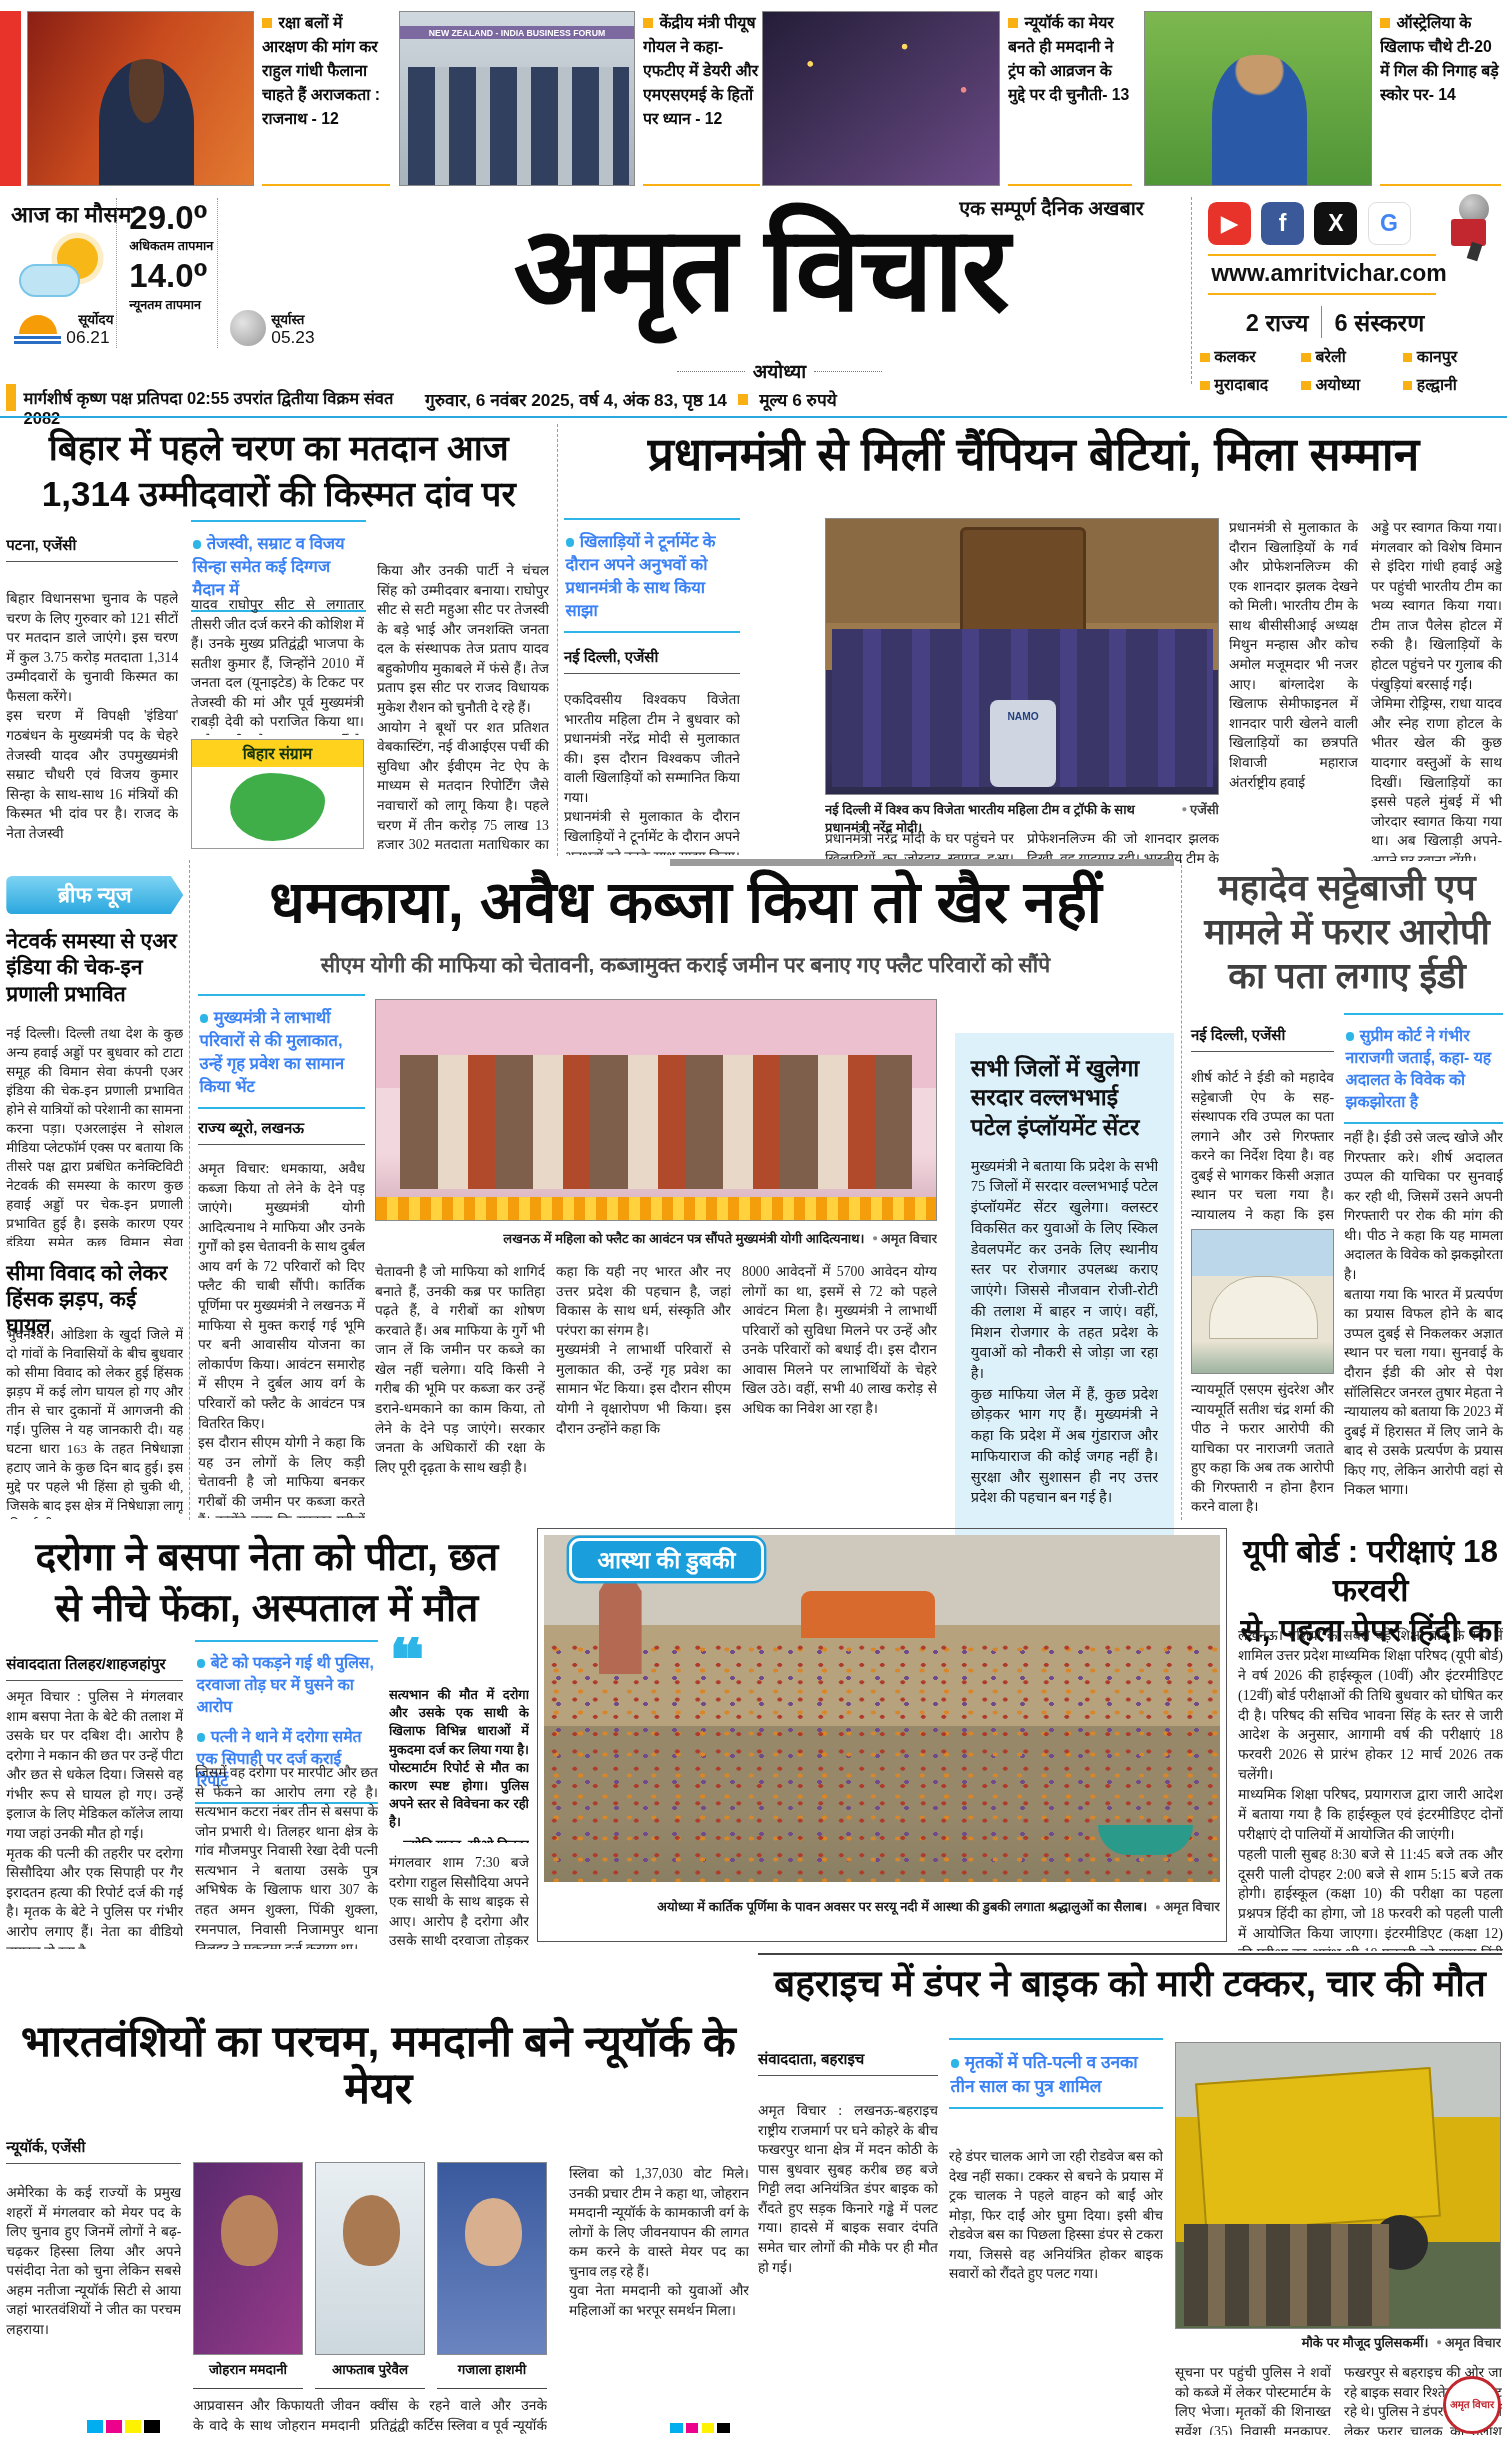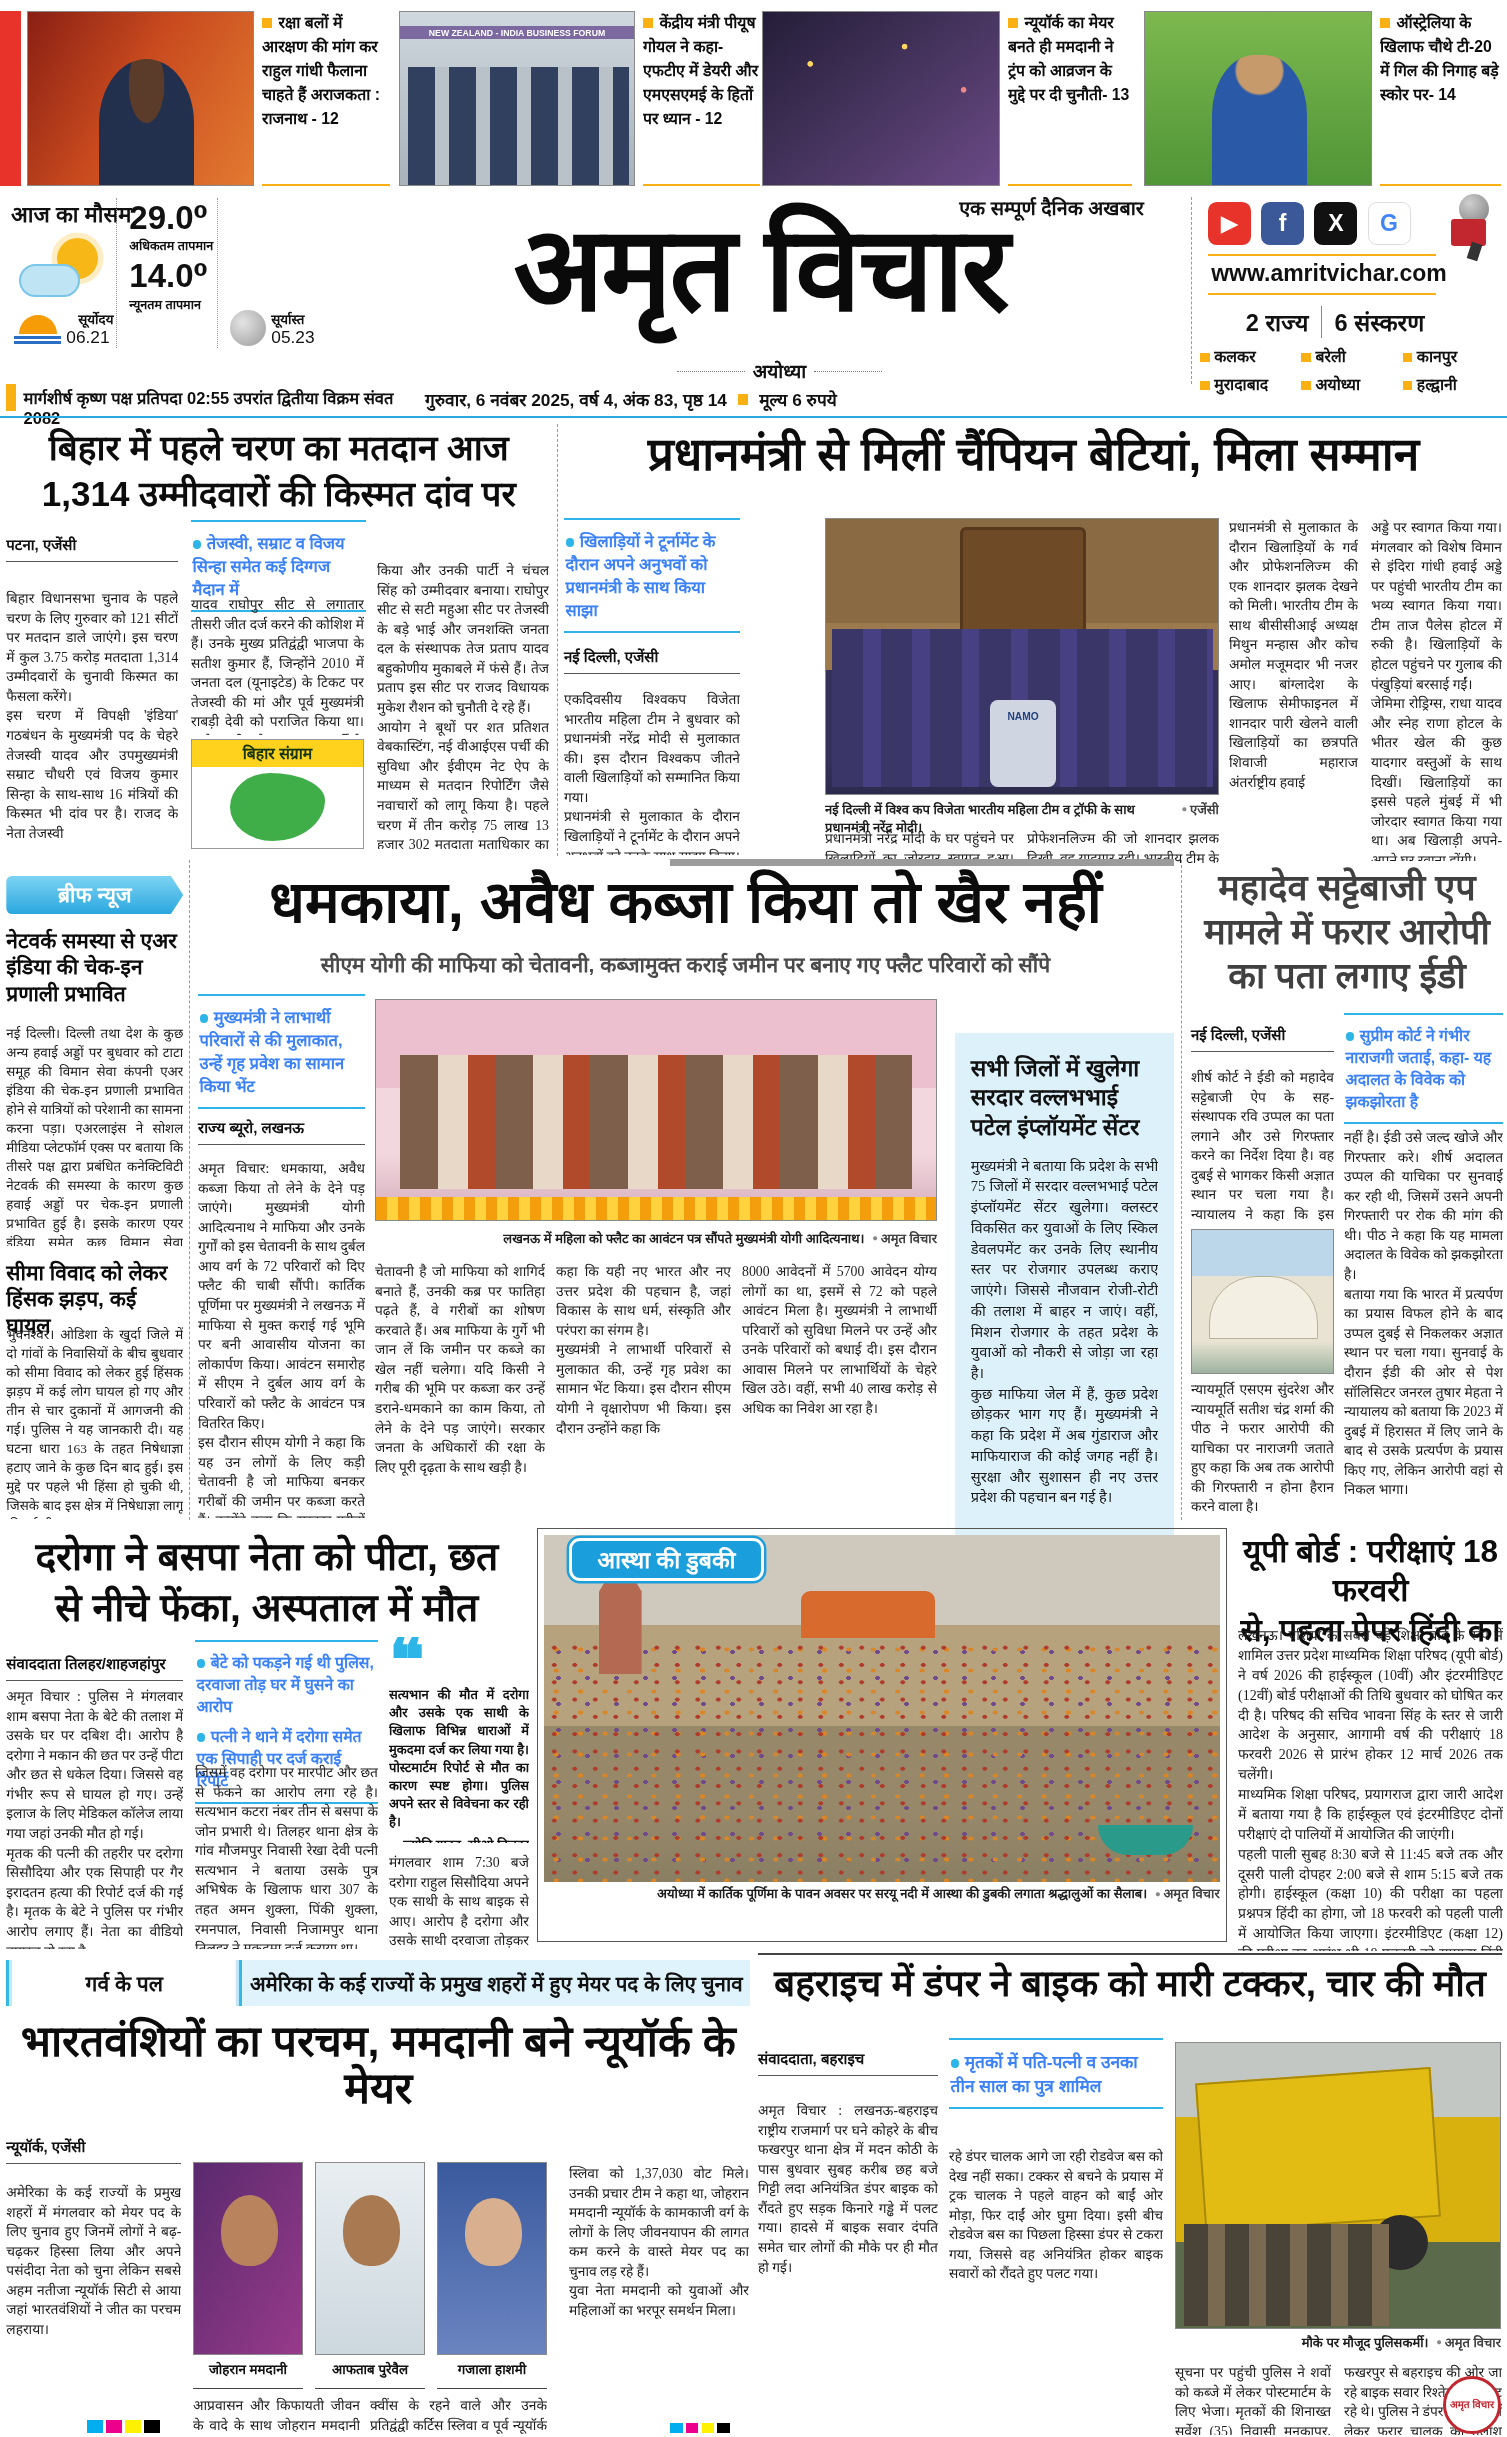--- a/index.html
+++ b/index.html
@@ -222,41 +222,33 @@
   <div class="abs bcol" style="left:195px;top:1763px;width:183px;height:186px">जिसमें वह दरोगा पर मारपीट और छत से फेंकने का आरोप लगा रहे है। सत्यभान कटरा नंबर तीन से बसपा के जोन प्रभारी थे। तिलहर थाना क्षेत्र के गांव मौजमपुर निवासी रेखा देवी पत्नी सत्यभान ने बताया उसके पुत्र अभिषेक के खिलाफ धारा 307 के तहत अमन शुक्ला, पिंकी शुक्ला, रमनपाल, निवासी निजामपुर थाना तिलहर ने मुकदमा दर्ज कराया था।</div>
   <div class="abs bcol" style="left:389px;top:1853px;width:140px;height:96px">मंगलवार शाम 7:30 बजे दरोगा राहुल सिसौदिया अपने एक साथी के साथ बाइक से आए। आरोप है दरोगा और उसके साथी दरवाजा तोड़कर घर में घुस गए और बेटे अभिषेक के बारे में पूछा। इसके बाद दोनों लोग छत पर चढ़ गए जहां दरोगा और उसके साथी ने सत्यभान सिंह (47) को पकड़ लिया और जाति सूचक शब्द कहते हुए पीटने लगा था।</div>
 
   <div class="abs" style="left:537px;top:1528px;width:690px;height:414px;border:1.6px solid #555;padding:6.3px">
     <div style="width:100%;height:347px;background:linear-gradient(#cfc9bd 0 26%,#b7a27e 26% 55%,#97886a 55% 80%,#8a7f63);position:relative;overflow:hidden">
       <div style="position:absolute;left:0;top:30%;width:100%;height:70%;background-image:radial-gradient(#b03a2a 2.4px,transparent 2.4px),radial-gradient(#d8862a 2.4px,transparent 2.4px),radial-gradient(#704a8a 2.4px,transparent 2.4px);background-size:20.5px 17.3px,24.4px 21px,29px 26px"></div>
       <div style="position:absolute;left:6%;top:6%;width:71px;height:118px;background:#b46a52;clip-path:polygon(50% 0,80% 30%,80% 100%,20% 100%,20% 30%)"></div>
       <div style="position:absolute;left:38%;top:16%;width:134px;height:47px;background:#d86a2e;border-radius:9.5px 9.5px 0 0"></div>
       <div style="position:absolute;right:4%;bottom:8%;width:95px;height:30px;background:#2a9a8a;border-radius:0 0 31.5px 31.5px"></div>
     </div>
-    <div class="cap" style="margin-top:2px">
+    <div class="cap" style="margin-top:15px">
       <span>अयोध्या में कार्तिक पूर्णिमा के पावन अवसर पर सरयू नदी में आस्था की डुबकी लगाता श्रद्धालुओं का सैलाब।</span>
       <span class="credit">अमृत विचार</span>
     </div>
   </div>
   <div class="abs badge" style="left:569px;top:1538px;width:195px;height:43px"><span>आस्था की डुबकी</span></div>
 
   <div class="abs hl" style="left:1238px;top:1532px;width:265px;font-size:31.5px;line-height:1.25">यूपी बोर्ड : परीक्षाएं 18 फरवरी
 से, पहला पेपर हिंदी का</div>
   <div class="abs bcol" style="left:1238px;top:1626px;width:265px;height:325px;font-size:14px">लखनऊ। एशिया के सबसे बड़े शिक्षा बोर्ड के रूप में शामिल उत्तर प्रदेश माध्यमिक शिक्षा परिषद (यूपी बोर्ड) ने वर्ष 2026 की हाईस्कूल (10वीं) और इंटरमीडिएट (12वीं) बोर्ड परीक्षाओं की तिथि बुधवार को घोषित कर दी है। परिषद की सचिव भावना सिंह के स्तर से जारी आदेश के अनुसार, आगामी वर्ष की परीक्षाएं 18 फरवरी 2026 से प्रारंभ होकर 12 मार्च 2026 तक चलेंगी।
 माध्यमिक शिक्षा परिषद, प्रयागराज द्वारा जारी आदेश में बताया गया है कि हाईस्कूल एवं इंटरमीडिएट दोनों परीक्षाएं दो पालियों में आयोजित की जाएंगी।
 पहली पाली सुबह 8:30 बजे से 11:45 बजे तक और दूसरी पाली दोपहर 2:00 बजे से शाम 5:15 बजे तक होगी। हाईस्कूल (कक्षा 10) की परीक्षा का पहला प्रश्नपत्र हिंदी का होगा, जो 18 फरवरी को पहली पाली में आयोजित किया जाएगा। इंटरमीडिएट (कक्षा 12) की परीक्षा का आरंभ भी 18 फरवरी को सामान्य हिंदी विषय से होगा।</div>
 
-  <div class="abs" style="left:6.3px;top:1960px;width:744px;height:46px;background:#dff3fc;display:flex;align-items:stretch">
-    <div style="background:#fff;border-left:3.9px solid #35b7e8;border-right:3.9px solid #35b7e8;width:236px;display:flex;align-items:center;justify-content:center;font-size:21px;font-weight:900;box-shadow:inset 3.2px 0 0 #bfe7f7,inset -3.2px 0 0 #bfe7f7">
-        <span>गर्व के पल</span>
-      </div>
-    <div style="flex:1;display:flex;align-items:center;justify-content:center;font-size:20.5px;font-weight:900">
-        <span>अमेरिका के कई राज्यों के प्रमुख शहरों में हुए मेयर पद के लिए चुनाव</span>
-      </div>
-  </div>
   <div class="abs hl" style="left:6.3px;top:2018px;width:744px;font-size:43px;line-height:1.1">भारतवंशियों का परचम, ममदानी बने न्यूयॉर्क के मेयर</div>
   <div class="abs byline" style="left:6.3px;top:2136px;width:175px">न्यूयॉर्क, एजेंसी</div>
   <div class="abs bcol" style="left:6.3px;top:2183px;width:175px;height:254px">अमेरिका के कई राज्यों के प्रमुख शहरों में मंगलवार को मेयर पद के लिए चुनाव हुए जिनमें लोगों ने बढ़-चढ़कर हिस्सा लिया और अपने पसंदीदा नेता को चुना लेकिन सबसे अहम नतीजा न्यूयॉर्क सिटी से आया जहां भारतवंशियों ने जीत का परचम लहराया।</div>
   <div class="abs ph" style="left:193px;top:2162px;width:110px;height:193px;background:linear-gradient(120deg,#5a2a6e,#973a8a);">
       <div style="position:absolute;left:27px;top:31.5px;width:57px;height:71px;background:#b9835e;border-radius:50% 50% 45% 45%"></div>
     </div>
   <div class="abs ph" style="left:315px;top:2162px;width:110px;height:193px;background:linear-gradient(#e8eef2,#cdd8de);">
       <div style="position:absolute;left:27px;top:31.5px;width:57px;height:71px;background:#a97a52;border-radius:50% 50% 45% 45%"></div>
     </div>
   <div class="abs ph" style="left:437px;top:2162px;width:110px;height:193px;background:linear-gradient(#3a5a9e,#6a84c0);">

